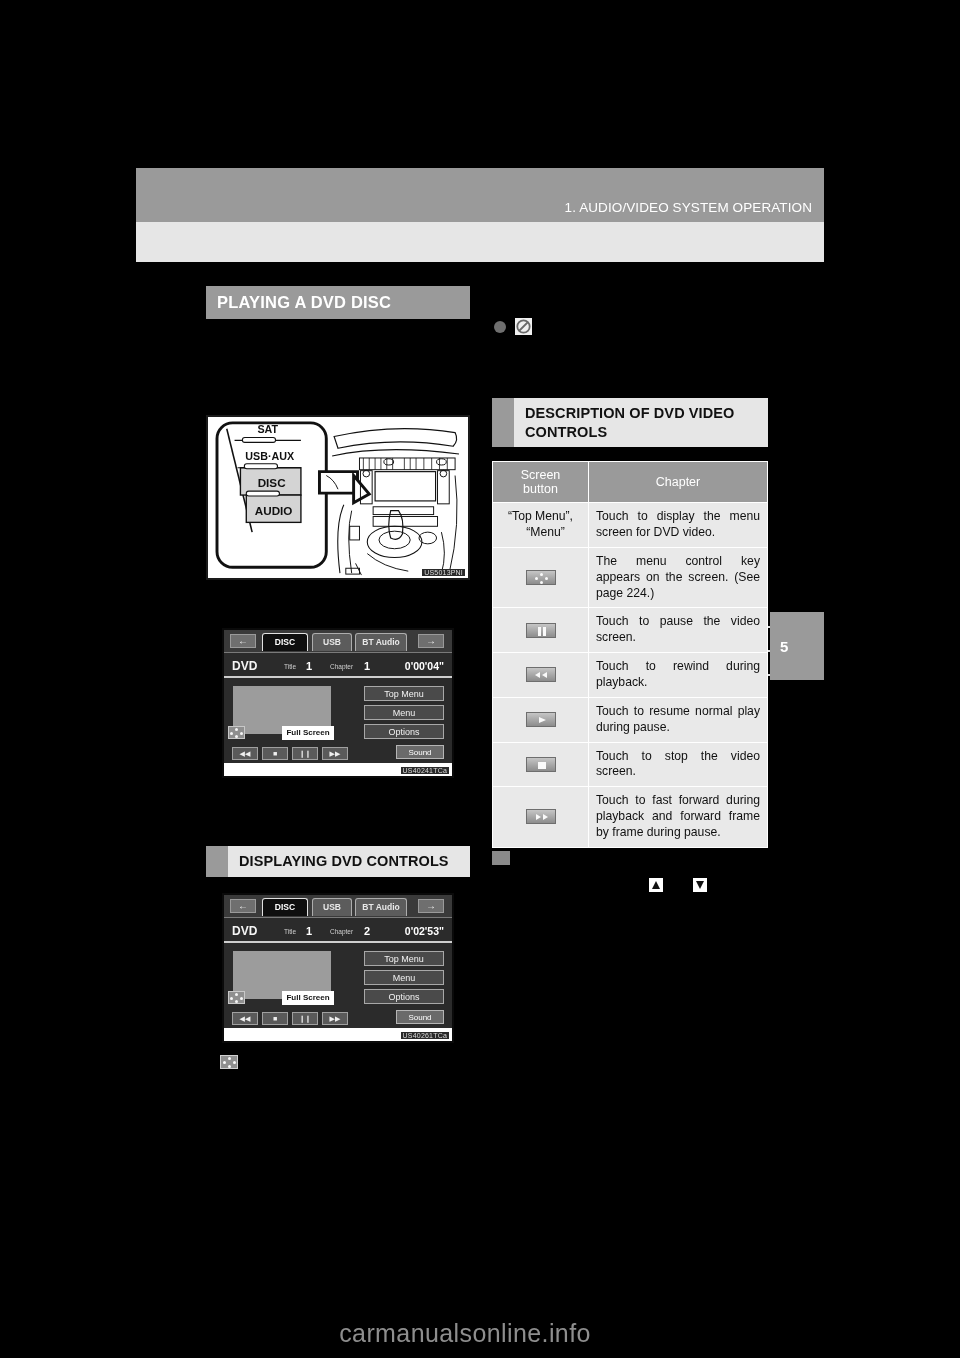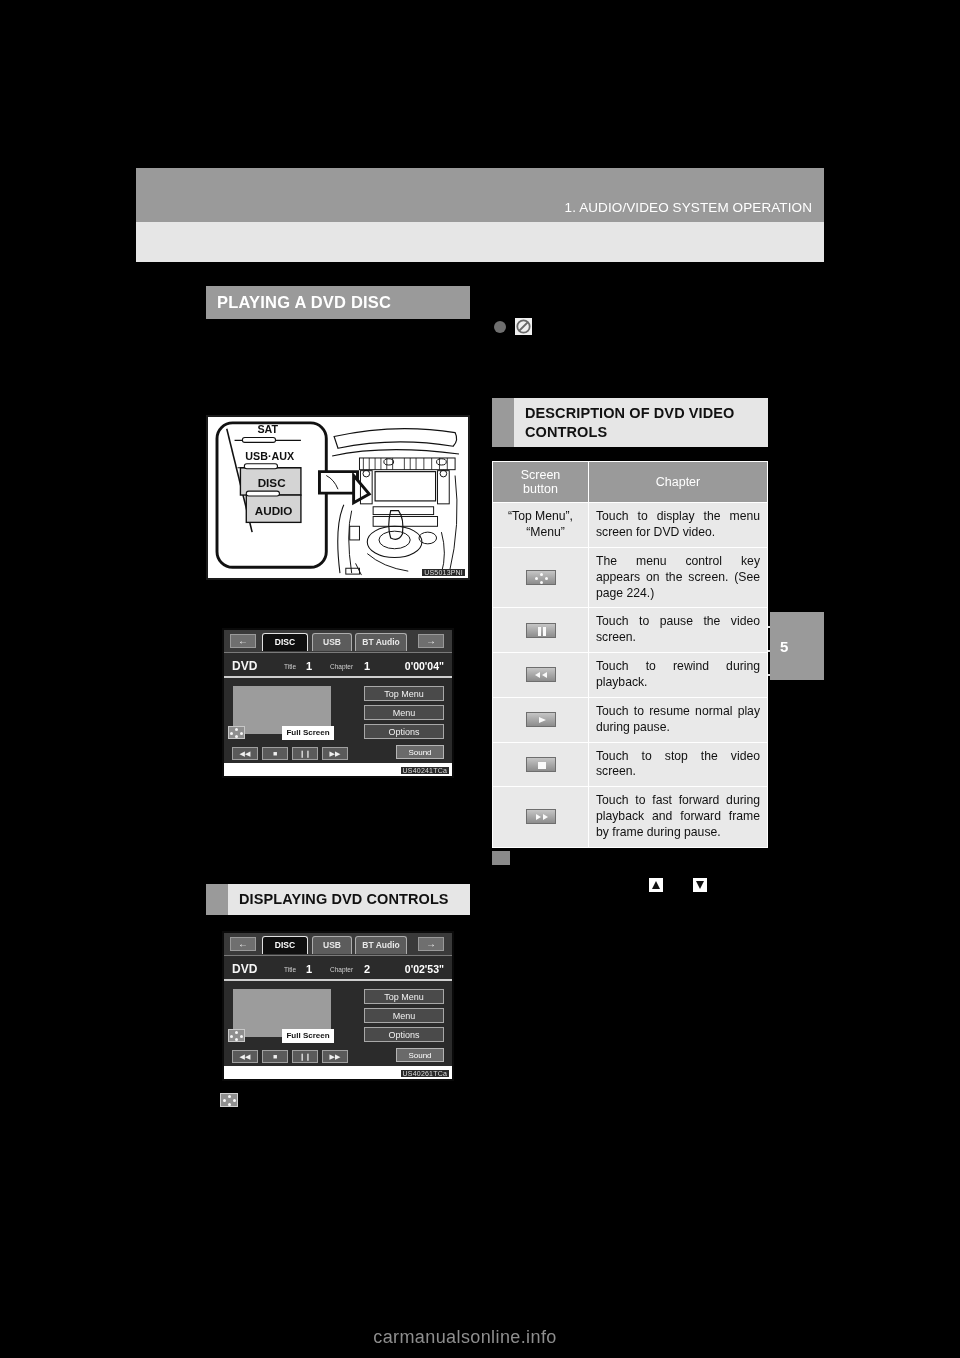--- a/index.html
+++ b/index.html
@@ -297,21 +297,21 @@
     position: relative;
   }
 
   
   .watermark {
     position: absolute;
     left: 0; bottom: 10px;
     width: 960px;
     text-align: center;
     color: #8e8e8e;
-    font-size: 18px;
+    font-size: 25px;
     letter-spacing: 0.4px;
     padding-right: 30px;
   }
 </style>
 </head>
 <body>
 
 <div class="page">
 
   <div class="hdr-band">
@@ -429,21 +429,21 @@
         <div class="tbtn">◀◀</div>
         <div class="tbtn">■</div>
         <div class="tbtn">❙❙</div>
         <div class="tbtn">▶▶</div>
       </div>
       <div class="sound-btn">Sound</div>
       <div class="dvd-bottom"></div>
       <div class="fig-id">US40241TCa</div>
     </div>
 
-    <div class="sec-sub" style="margin-top:106px;">
+    <div class="sec-sub" style="margin-top:68px;">
       <div class="sq"></div>
       <div class="txt">DISPLAYING DVD CONTROLS</div>
     </div>
 
     <div class="dvdscr" style="margin-top:16px;">
       <div class="dvd-tabs">
         <div class="arrow-btn arrow-l">←</div>
         <div class="tab sel" style="left:38px;width:46px;">DISC</div>
         <div class="tab un" style="left:88px;width:40px;">USB</div>
         <div class="tab un" style="left:131px;width:52px;">BT Audio</div>

